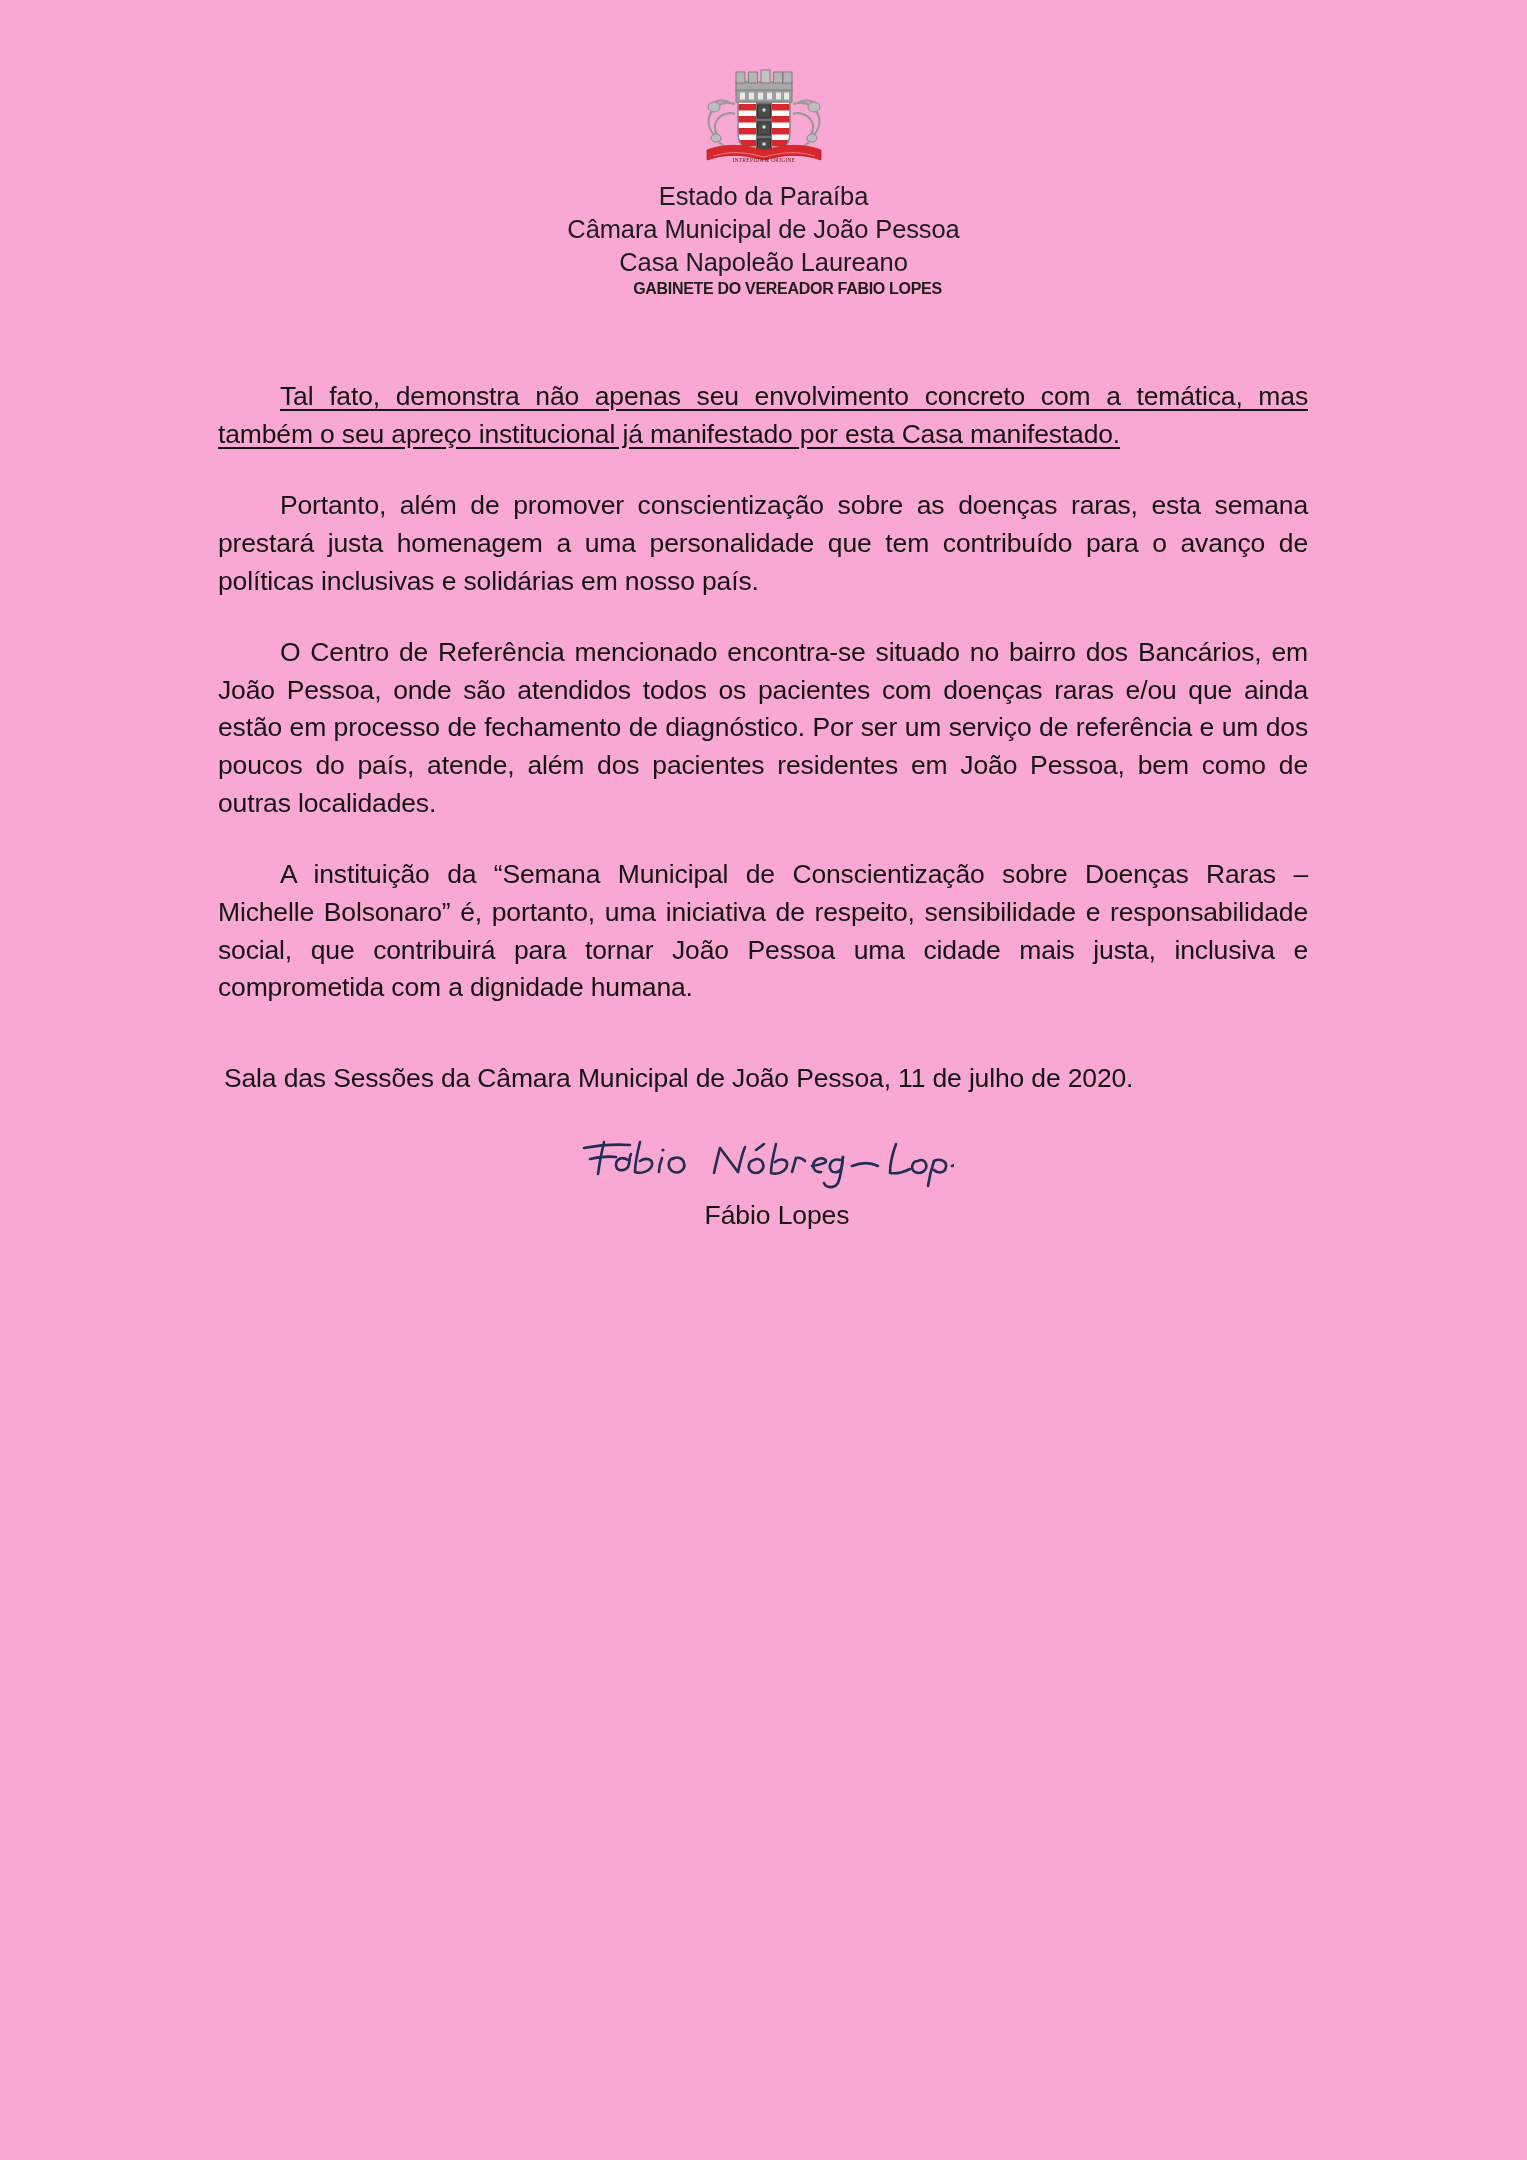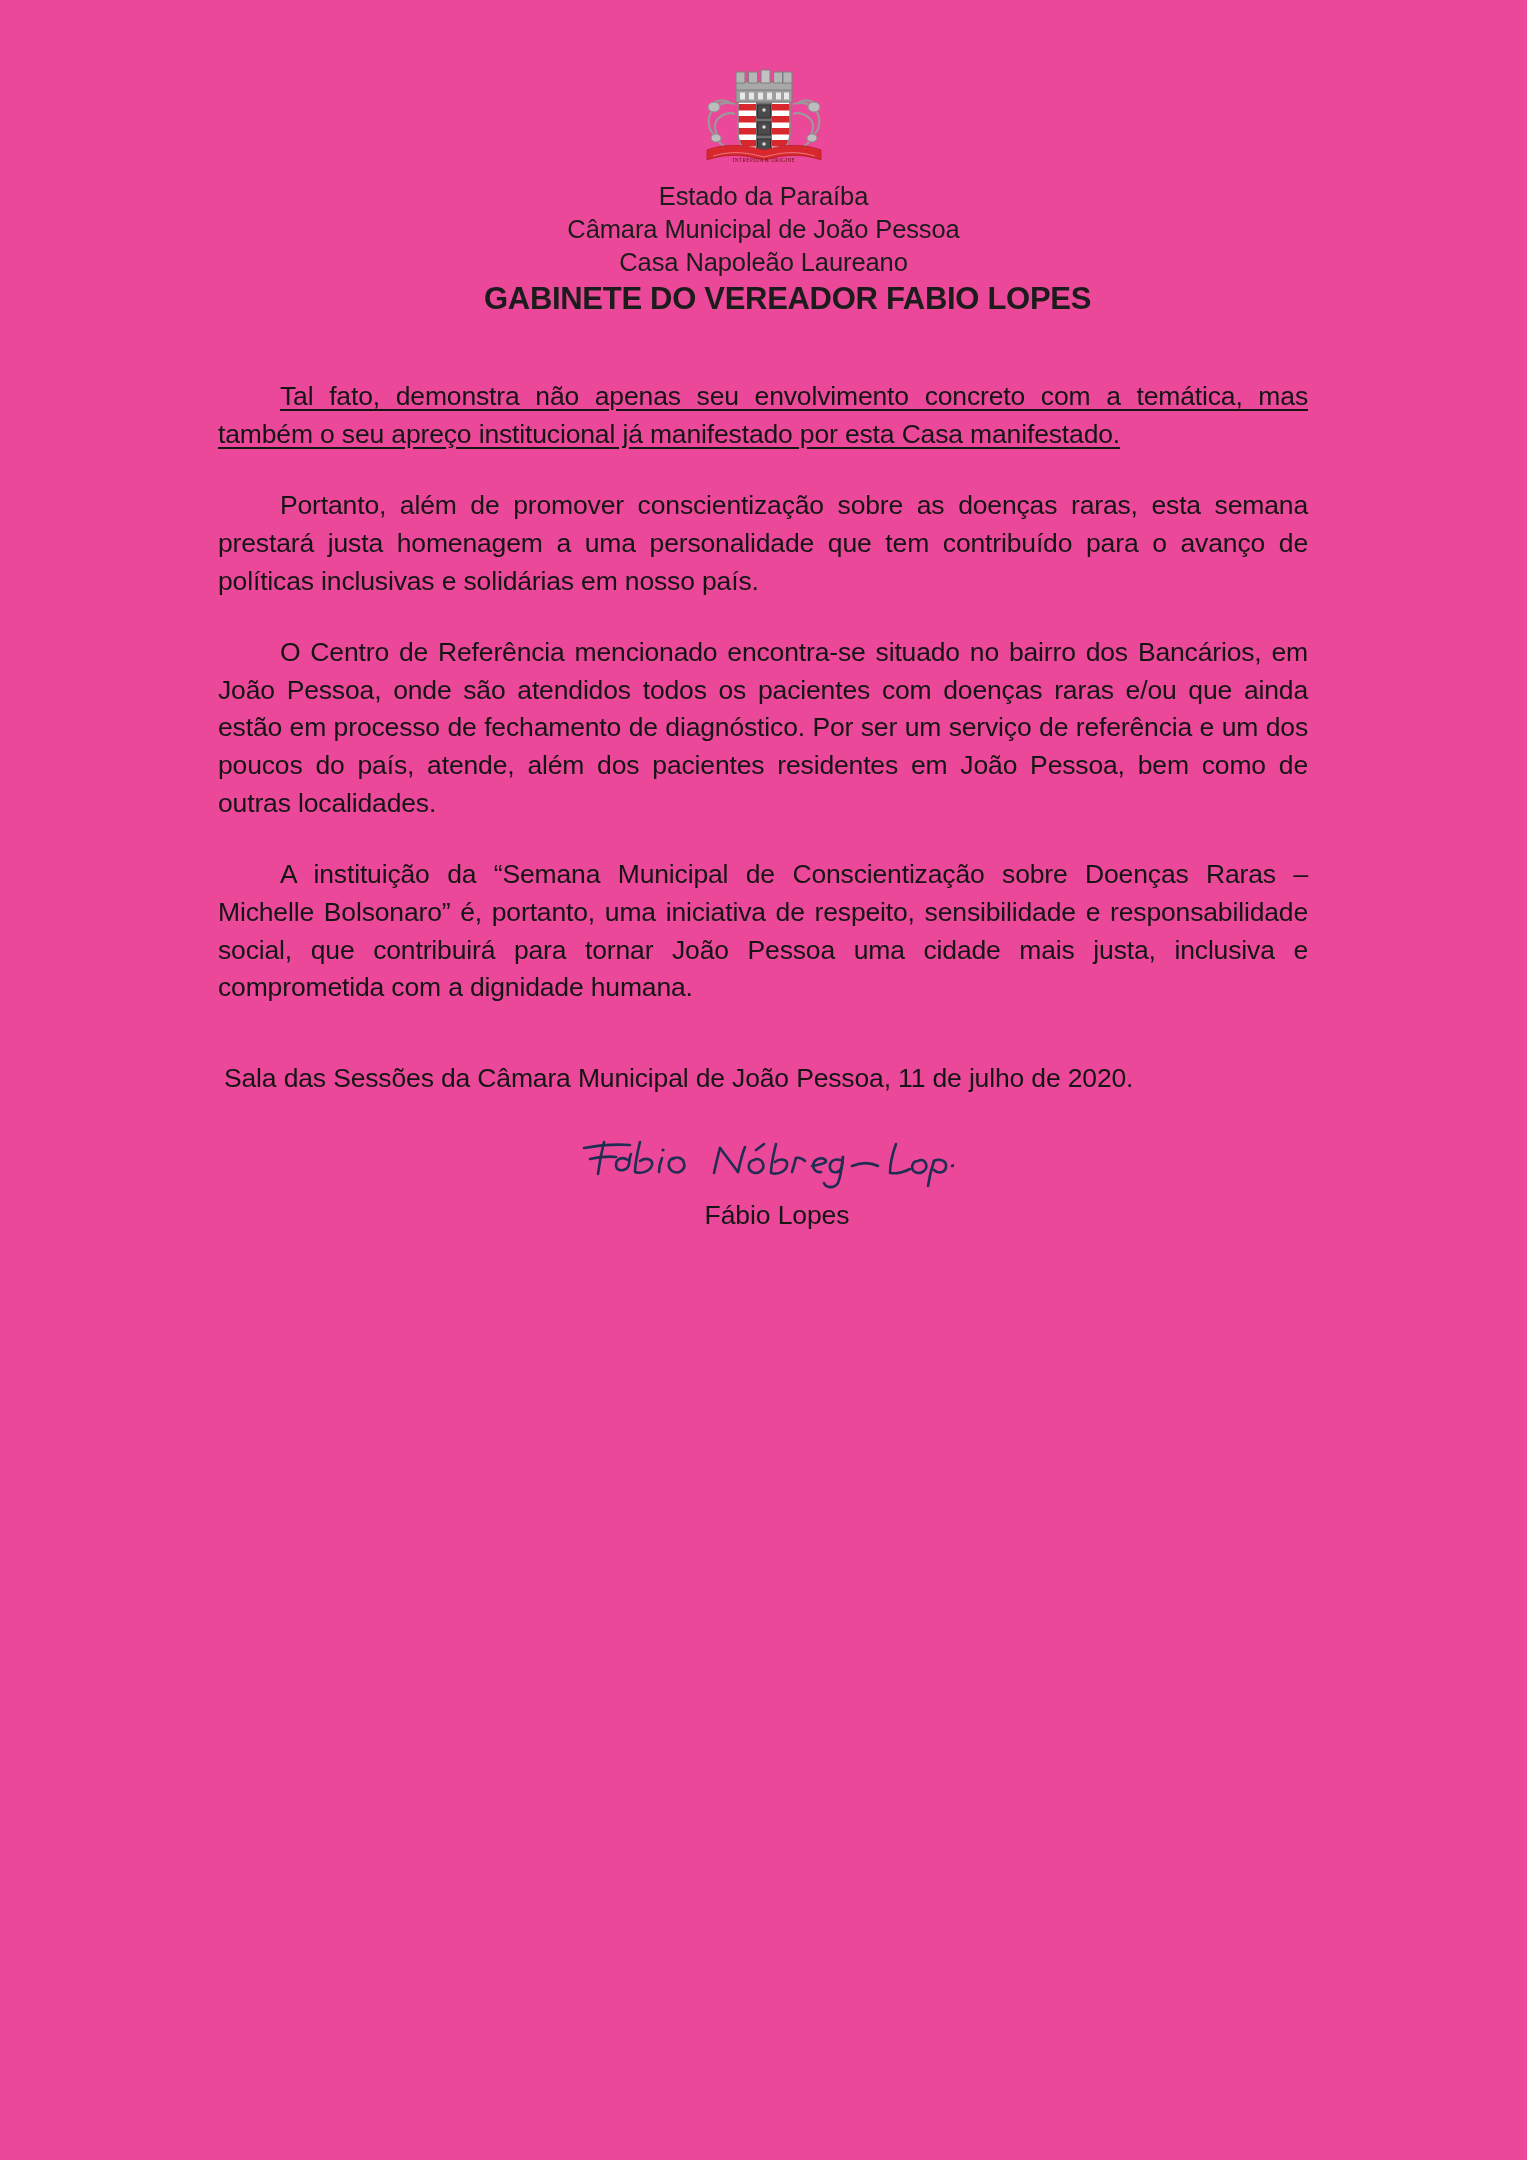--- a/index.html
+++ b/index.html
@@ -14,21 +14,21 @@
     font-family: "Liberation Sans", sans-serif;
     color: #000000;
     overflow: hidden;
   }
 
   .page {
     position: absolute;
     left: 0; top: 0;
     width: 1527px;
     height: 2160px;
-    background: #ec4899;
+    background: #f9a8d4;
   }
 
   
   .header-block {
     position: absolute;
     left: 0;
     top: 60px;
     width: 1527px;
     text-align: center;
   }
@@ -44,21 +44,21 @@
     margin-top: 10px;
     line-height: 1.30;
   }
   .header-line {
     font-size: 25.5px;
     letter-spacing: -0.1px;
     color: #1c1c1c;
   }
   .header-line.bold {
     font-weight: bold;
-    font-size: 31px;
+    font-size: 16px;
     letter-spacing: -0.3px;
     padding-left: 48px;
   }
 
   
   .body-block {
     position: absolute;
     left: 218px;
     top: 378px;
     width: 1090px;

